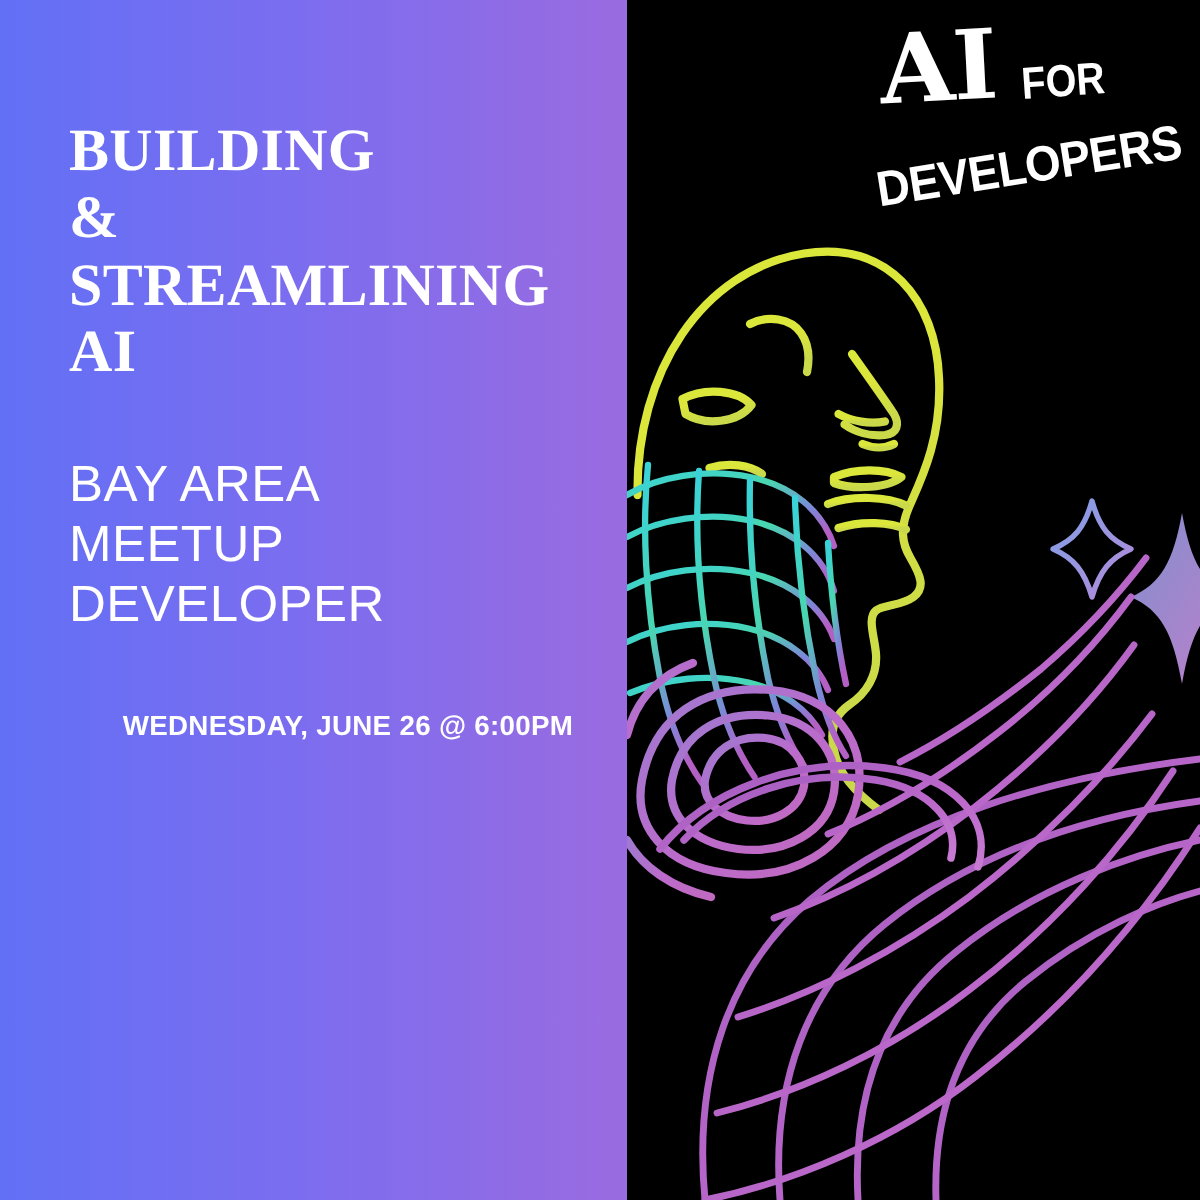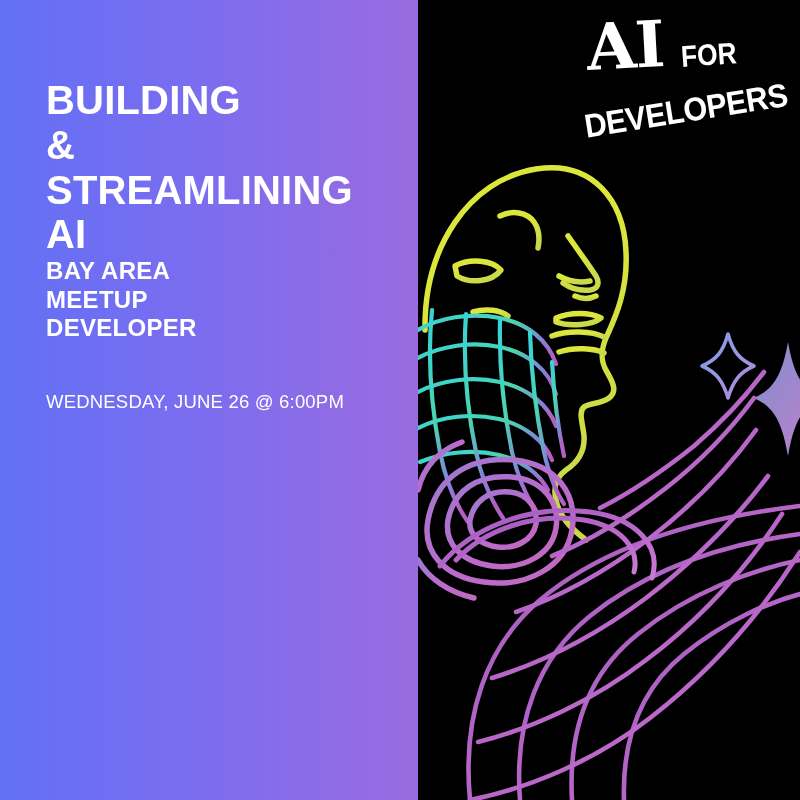--- a/index.html
+++ b/index.html
@@ -28,46 +28,49 @@
     width:372px;
   }
 
   .headline {
     color:#FFFFFF;
     font-weight:700;
     font-size:40px;
     line-height:1.12;
     letter-spacing:0.2px;
     text-transform:uppercase;
+    font-family:Liberation Serif, serif;
   }
   .headline .hl-line { display:block; white-space:nowrap; }
 
   #subtitle {
-    color:#FFFFFF;
-    font-weight:700;
-    font-size:24px;
+    margin-top:46px;
+    color:#FFFFFF;
+    font-weight:400;
+    font-size:34px;
     line-height:1.18;
     letter-spacing:0.3px;
     text-transform:uppercase;
   }
   #subtitle .sub-line { display:block; white-space:nowrap; }
 
   #details {
     margin-top:46px;
   }
   .detail-line {
     color:#FFFFFF;
-    font-weight:400;
+    font-weight:700;
     font-size:18.5px;
     line-height:1.55;
     letter-spacing:0.2px;
     text-transform:uppercase;
     white-space:nowrap;
     display:flex;
     align-items:center;
+    justify-content:center;
   }
   .pin-wrap {
     display:inline-flex;
     align-items:center;
     justify-content:center;
     width:15px; height:20px;
     margin-right:7px;
     flex:0 0 auto;
   }
 

